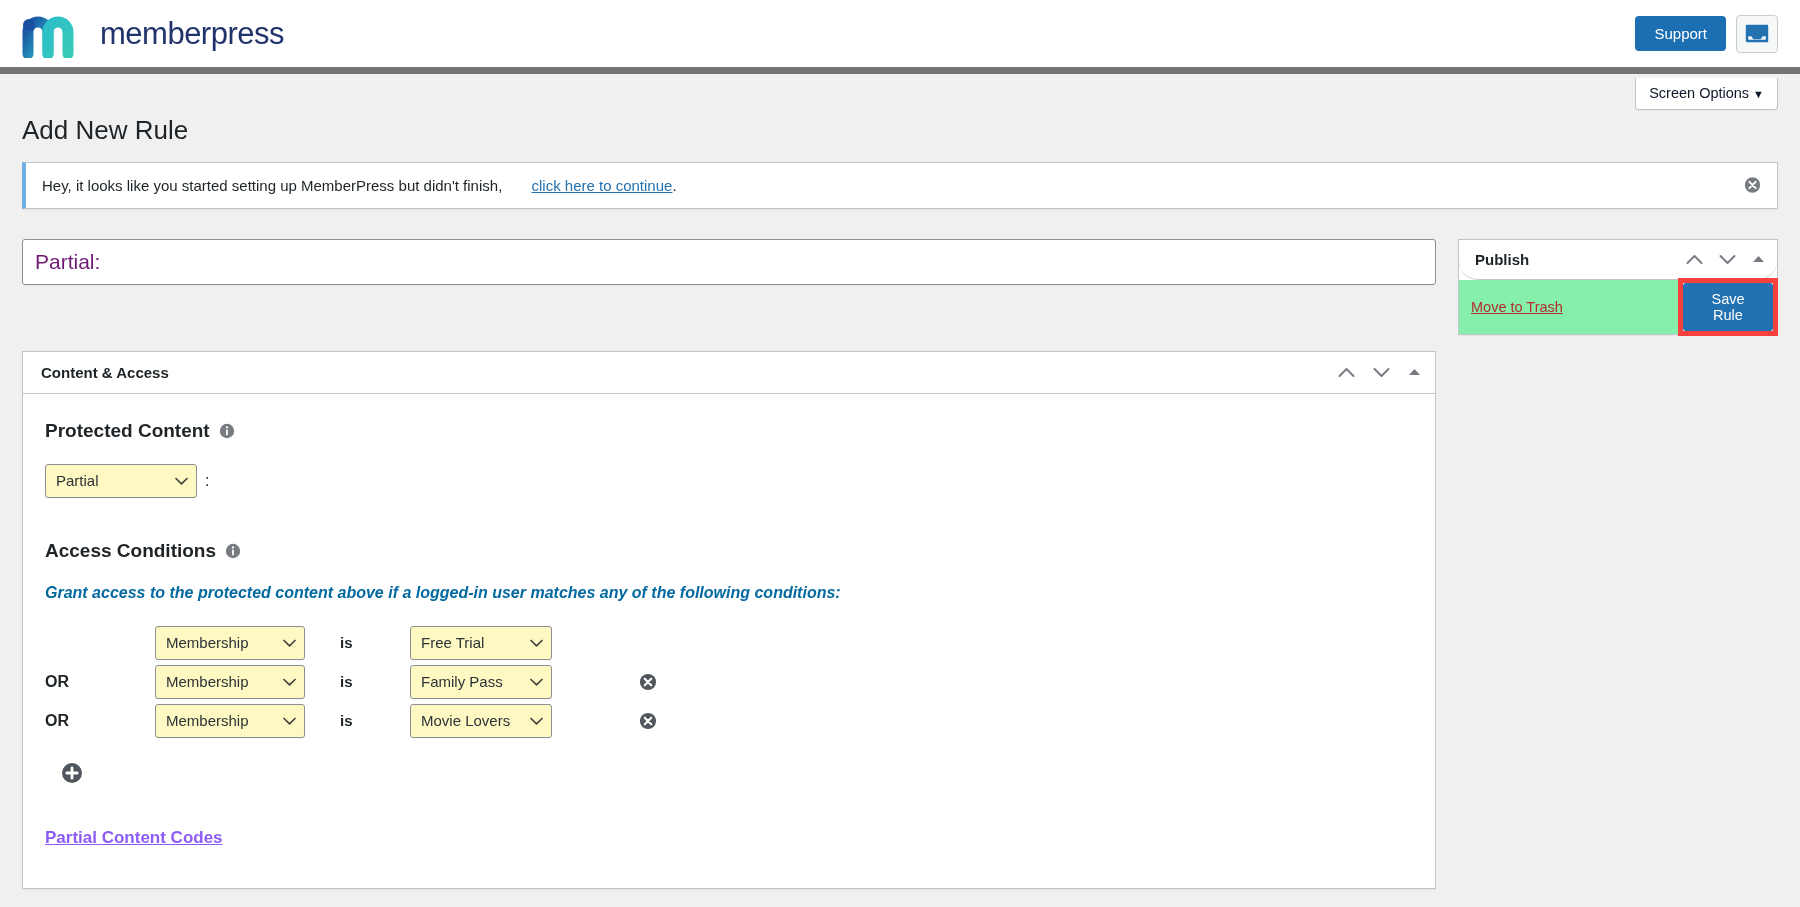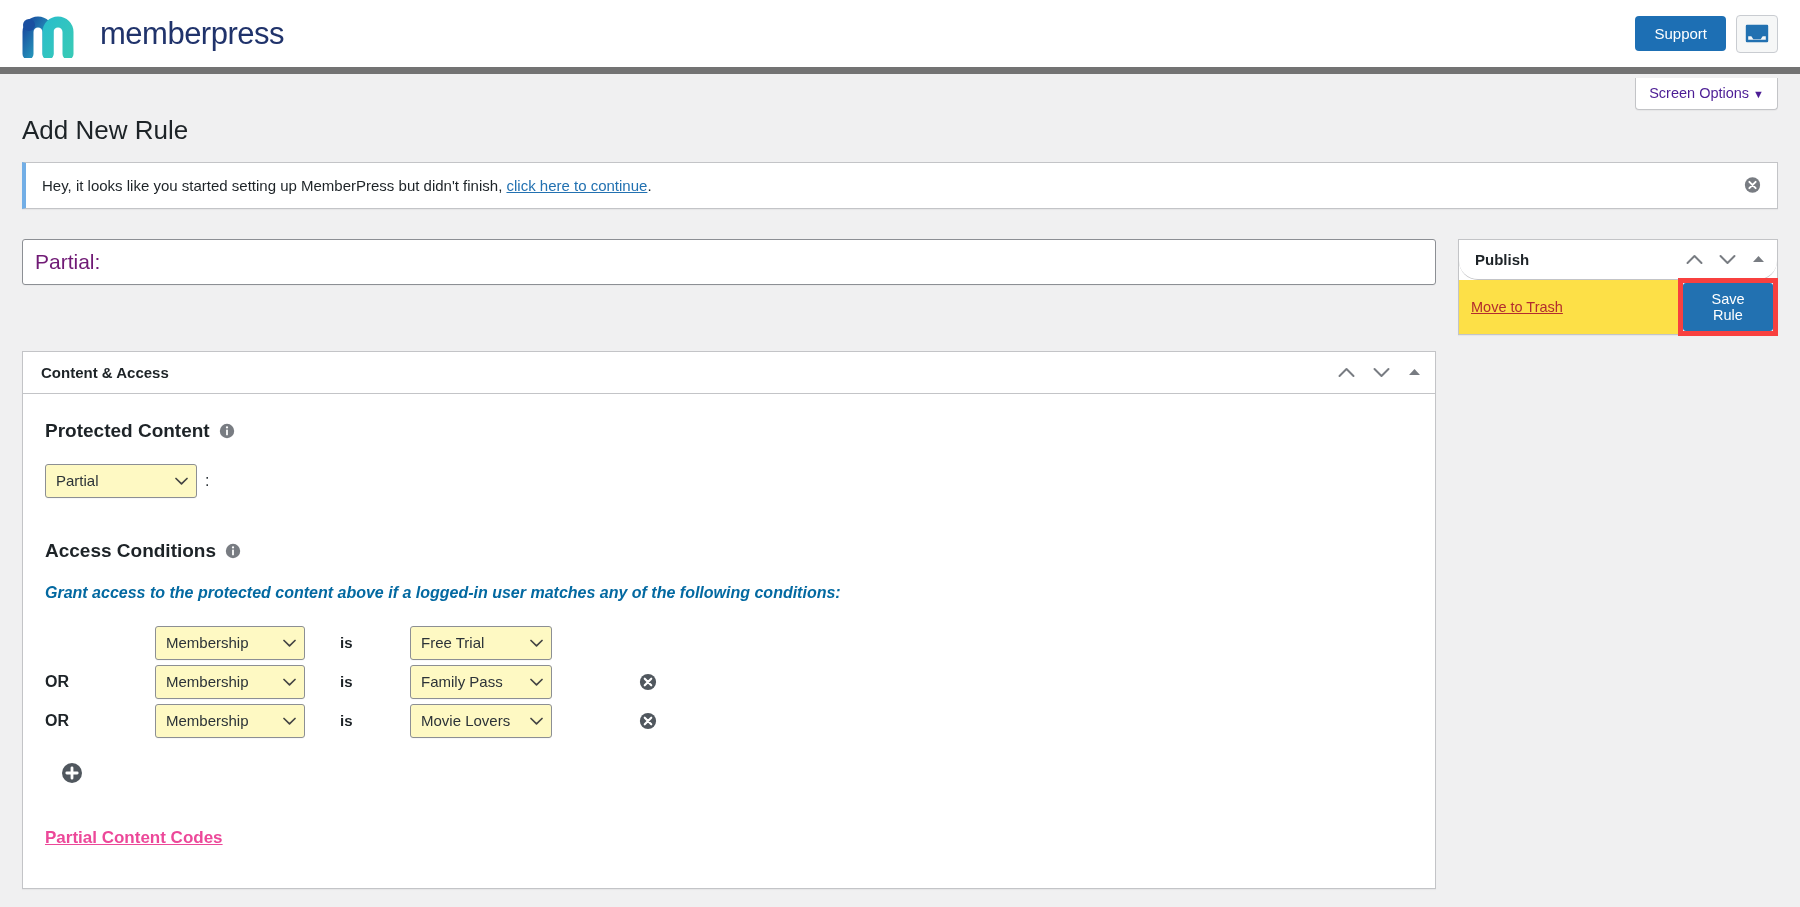--- a/index.html
+++ b/index.html
@@ -60,21 +60,21 @@
     height: 34px;
   }
   .screen-options {
     position: absolute;
     right: 22px; top: 4px;
     background: #fff;
     border: 1px solid #c3c4c7;
     border-top: none;
     border-radius: 0 0 4px 4px;
     font-size: 14.5px;
-    color: #4c1d95;
+    color: #0f172a;
     padding: 7px 13px 8px 13px;
     cursor: pointer;
     box-shadow: 0 1px 1px rgba(0,0,0,.04);
   }
   .screen-options .caret { font-size: 11px; margin-left: 4px; }
 
   
   .page { padding: 0 22px; }
   .page-title {
     font-size: 26px;
@@ -89,21 +89,21 @@
     position: relative;
     background: #fff;
     border: 1px solid #c3c4c7;
     border-left: 4px solid #72aee6;
     padding: 14px 48px 14px 16px;
     margin-bottom: 30px;
     font-size: 15px;
     color: #1d2327;
     box-shadow: 0 1px 1px rgba(0,0,0,.04);
   }
-  .notice a { color: #2271b1; }
+  .notice a { color: #2271b1; margin-left: 25px; }
   .dismiss-icon {
     position: absolute;
     right: 16px; top: 50%;
     transform: translateY(-50%);
     width: 17px; height: 17px;
     cursor: pointer;
   }
 
   
   .cols { display: flex; gap: 22px; align-items: flex-start; }
@@ -203,21 +203,21 @@
   .del-cell { width: 80px; display: flex; justify-content: center; flex: none; margin-left: 56px;}
   .del-icon { width: 18px; height: 18px; cursor: pointer; }
 
   .add-row { margin-top: 22px; }
   .add-icon { width: 22px; height: 22px; cursor: pointer; display: block; margin-left: 16px;}
 
   .codes-link {
     display: inline-block;
     margin-top: 44px;
     font-size: 17px; font-weight: bold;
-    color: #ec4899;
+    color: #8b5cf6;
     text-decoration: underline;
     cursor: pointer;
   }
 
   
   .publish-box {
     background: #fff;
     border: 1px solid #c3c4c7;
     box-shadow: 0 1px 1px rgba(0,0,0,.04);
   }
@@ -226,21 +226,21 @@
     height: 40px;
     padding: 0 12px 0 16px;
     border-bottom: 1px solid #c3c4c7;
     border-radius: 19px;
   }
   .publish-title { font-size: 15px; font-weight: bold; color: #1d2327; }
   .publish-ctrls { margin-left: auto; display: flex; align-items: center; gap: 16px; }
 
   .publish-foot {
     position: relative;
-    background: #fde047;
+    background: #86efac;
     height: 54px;
     display: flex; align-items: center;
     padding: 0 12px 0 12px;
   }
   .trash-link {
     color: #b32d2e;
     font-size: 14.5px;
     text-decoration: underline;
     cursor: pointer;
   }

